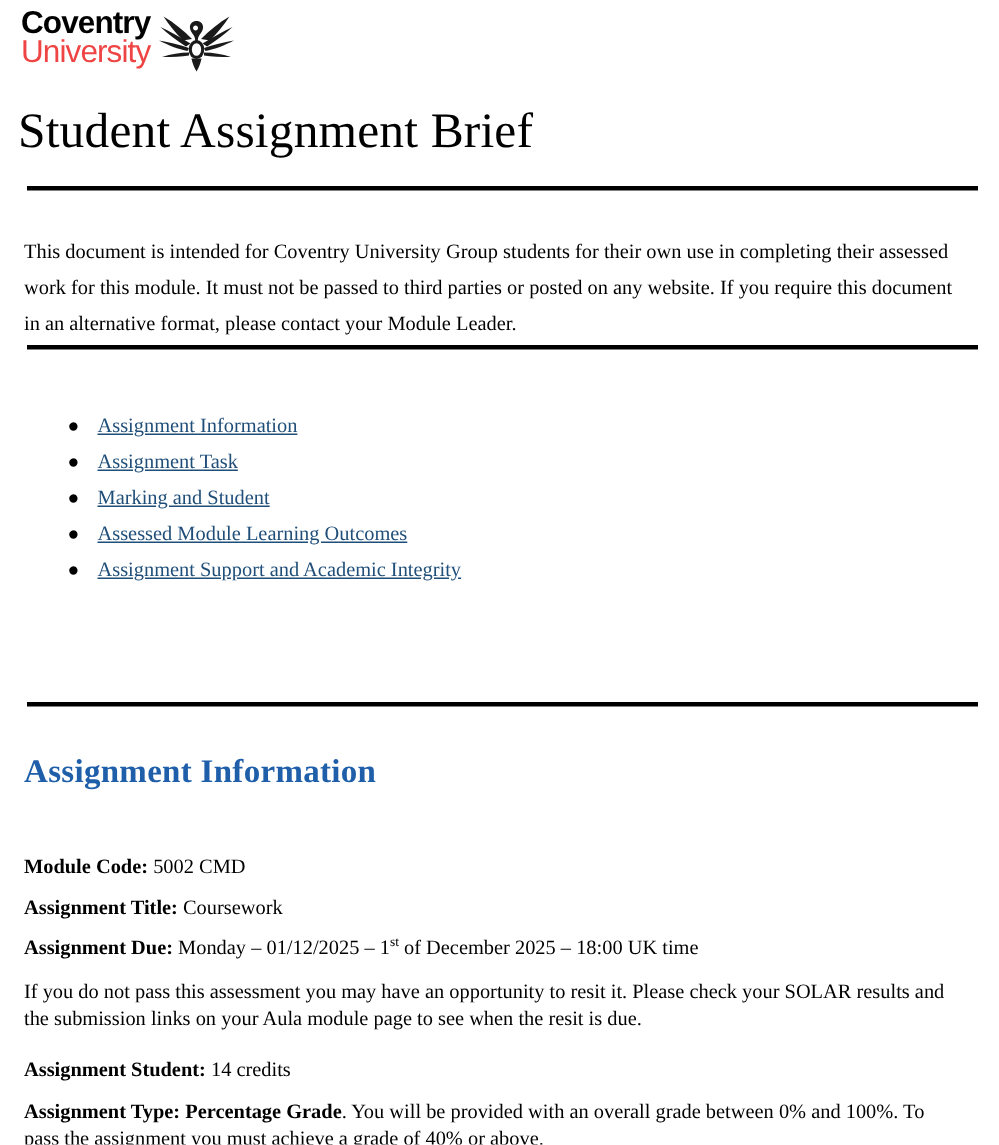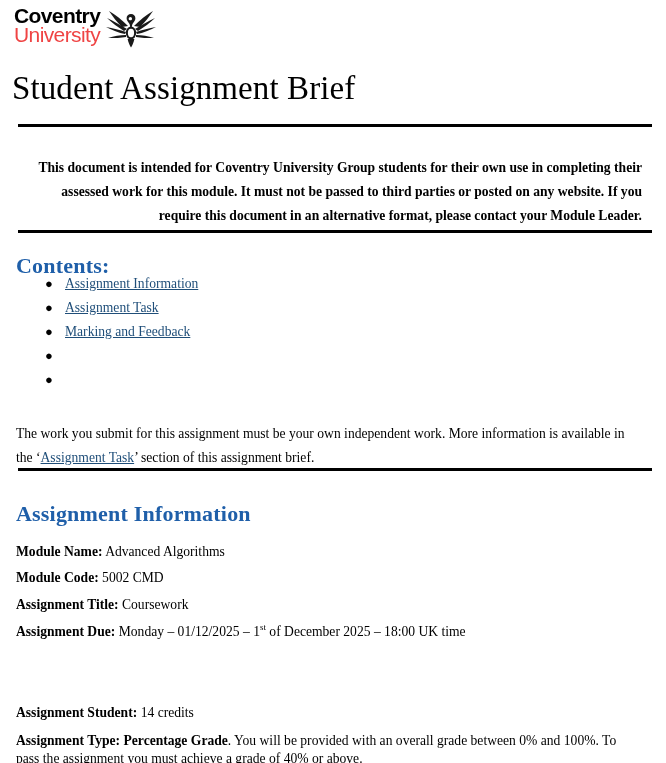--- a/index.html
+++ b/index.html
@@ -79,23 +79,23 @@
   .rule-2 { top: 230px; }
   .rule-3 { top: 468px; }
 
   
   .notice {
     position: absolute;
     left: 16px;
     top: 142px;
     width: 626px;
     font-size: 13.6px;
-    font-weight: 700;
-    line-height: 24px;
-    text-align: right;
+    font-weight: 400;
+    line-height: 24px;
+    text-align: left;
   }
 
   
   .h-section {
     position: absolute;
     left: 16px;
     font-weight: 700;
     color: #1F5FA9;
     letter-spacing: 0.2px;
   }
@@ -220,60 +220,59 @@
   </div>
 
   <h1 class="doc-title">Student Assignment Brief</h1>
 
   <div class="rule rule-1"></div>
 
   <p class="notice">This document is intended for Coventry University Group students for their own use in completing their assessed work for this module. It must not be passed to third parties or posted on any website. If you require this document in an alternative format, please contact your Module Leader.</p>
 
   <div class="rule rule-2"></div>
 
-  <h2 class="h-section h-contents">Contents:</h2>
 
   <ul class="toc">
     <li>
       <span class="bullet">●</span>
       <a>Assignment Information</a>
     </li>
     <li>
       <span class="bullet">●</span>
       <a>Assignment Task</a>
     </li>
     <li>
       <span class="bullet">●</span>
-      <a>Marking and Feedback</a>
-    </li>
-    <li>
-      <span class="bullet">●</span>
-    </li>
-    <li>
-      <span class="bullet">●</span>
+      <a>Marking and Student</a>
+    </li>
+    <li>
+      <span class="bullet">●</span>
+      <a>Assessed Module Learning Outcomes</a>
+    </li>
+    <li>
+      <span class="bullet">●</span>
+      <a>Assignment Support and Academic Integrity</a>
     </li>
   </ul>
 
-  <p class="para para-work"><span>The work you submit for this assignment must be your own independent work. More information is available in the ‘</span><a class="inline-link">Assignment Task</a><span>’ section of this assignment brief.</span></p>
 
   <div class="rule rule-3"></div>
 
   <h2 class="h-section h-assignment-info">Assignment Information</h2>
 
-  <p class="field f-module-name"><b>Module Name:</b>
-    <span>Advanced Algorithms</span></p>
 
   <p class="field f-module-code"><b>Module Code:</b>
     <span>5002 CMD</span></p>
 
   <p class="field f-title"><b>Assignment Title:</b>
     <span>Coursework</span></p>
 
   <p class="field f-due"><b>Assignment Due:</b>
     <span>Monday – 01/12/2025 – 1</span><sup>st</sup><span> of December 2025 – 18:00 UK time</span></p>
 
+  <p class="para para-resit">If you do not pass this assessment you may have an opportunity to resit it. Please check your SOLAR results and the submission links on your Aula module page to see when the resit is due.</p>
 
   <p class="field f-credit"><b>Assignment Student:</b>
     <span>14 credits</span></p>
 
   <p class="para para-type"><b>Assignment Type: Percentage Grade</b><span>. You will be provided with an overall grade between 0% and 100%. To pass the assignment you must achieve a grade of 40% or above.</span></p>
 
 </div>
 
 </body></html>

